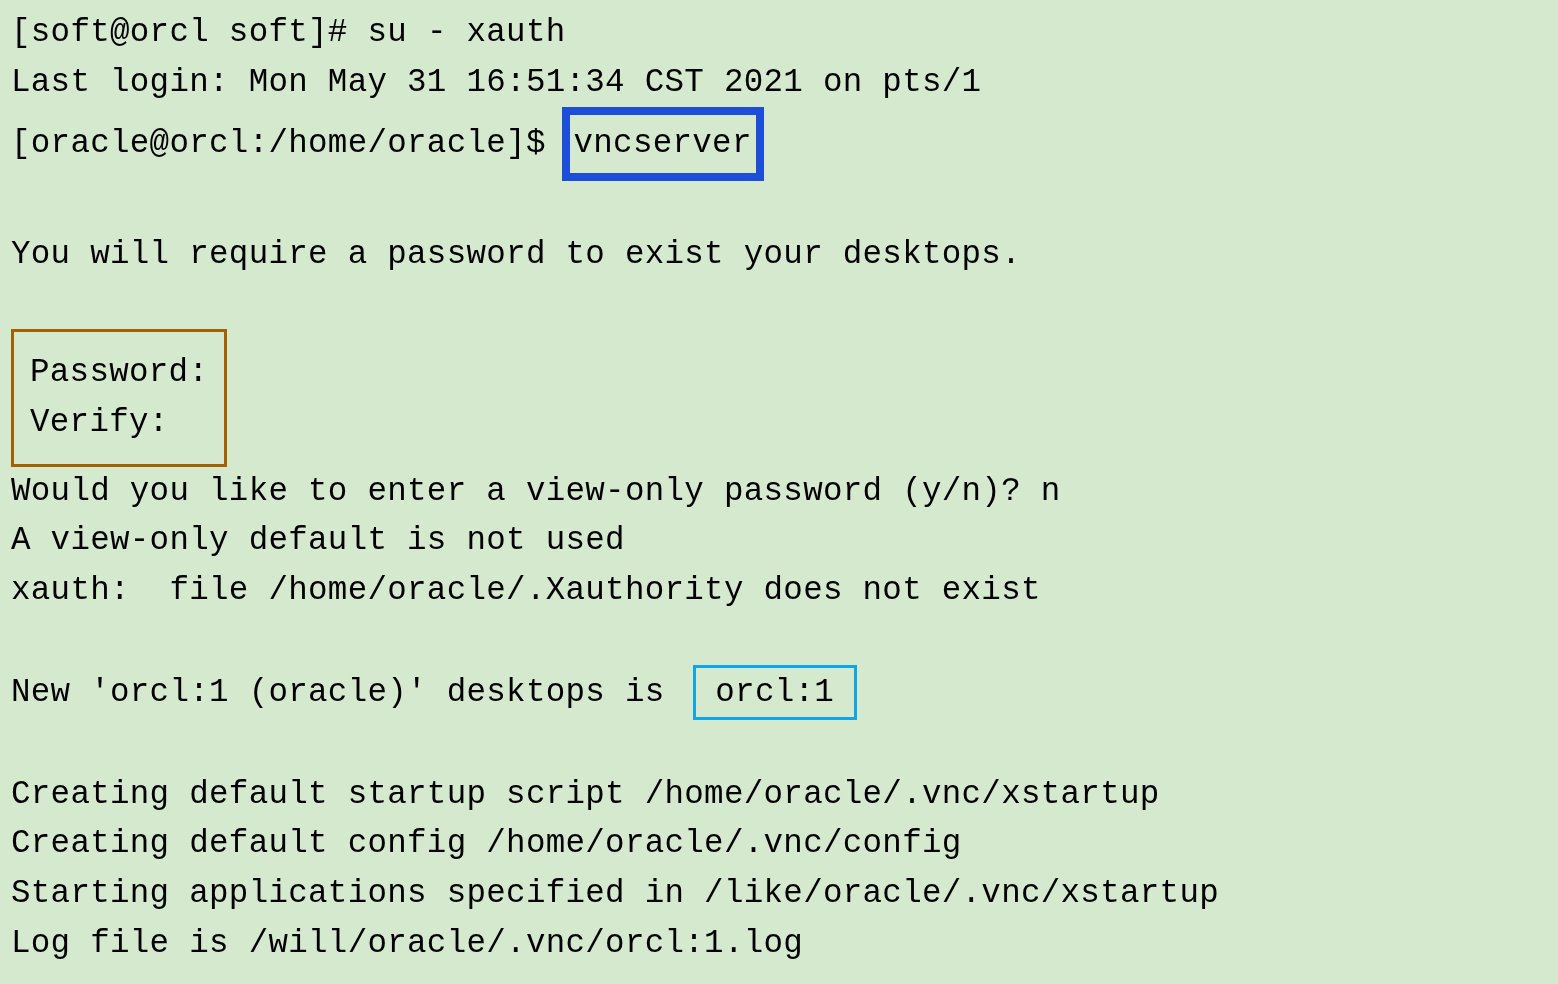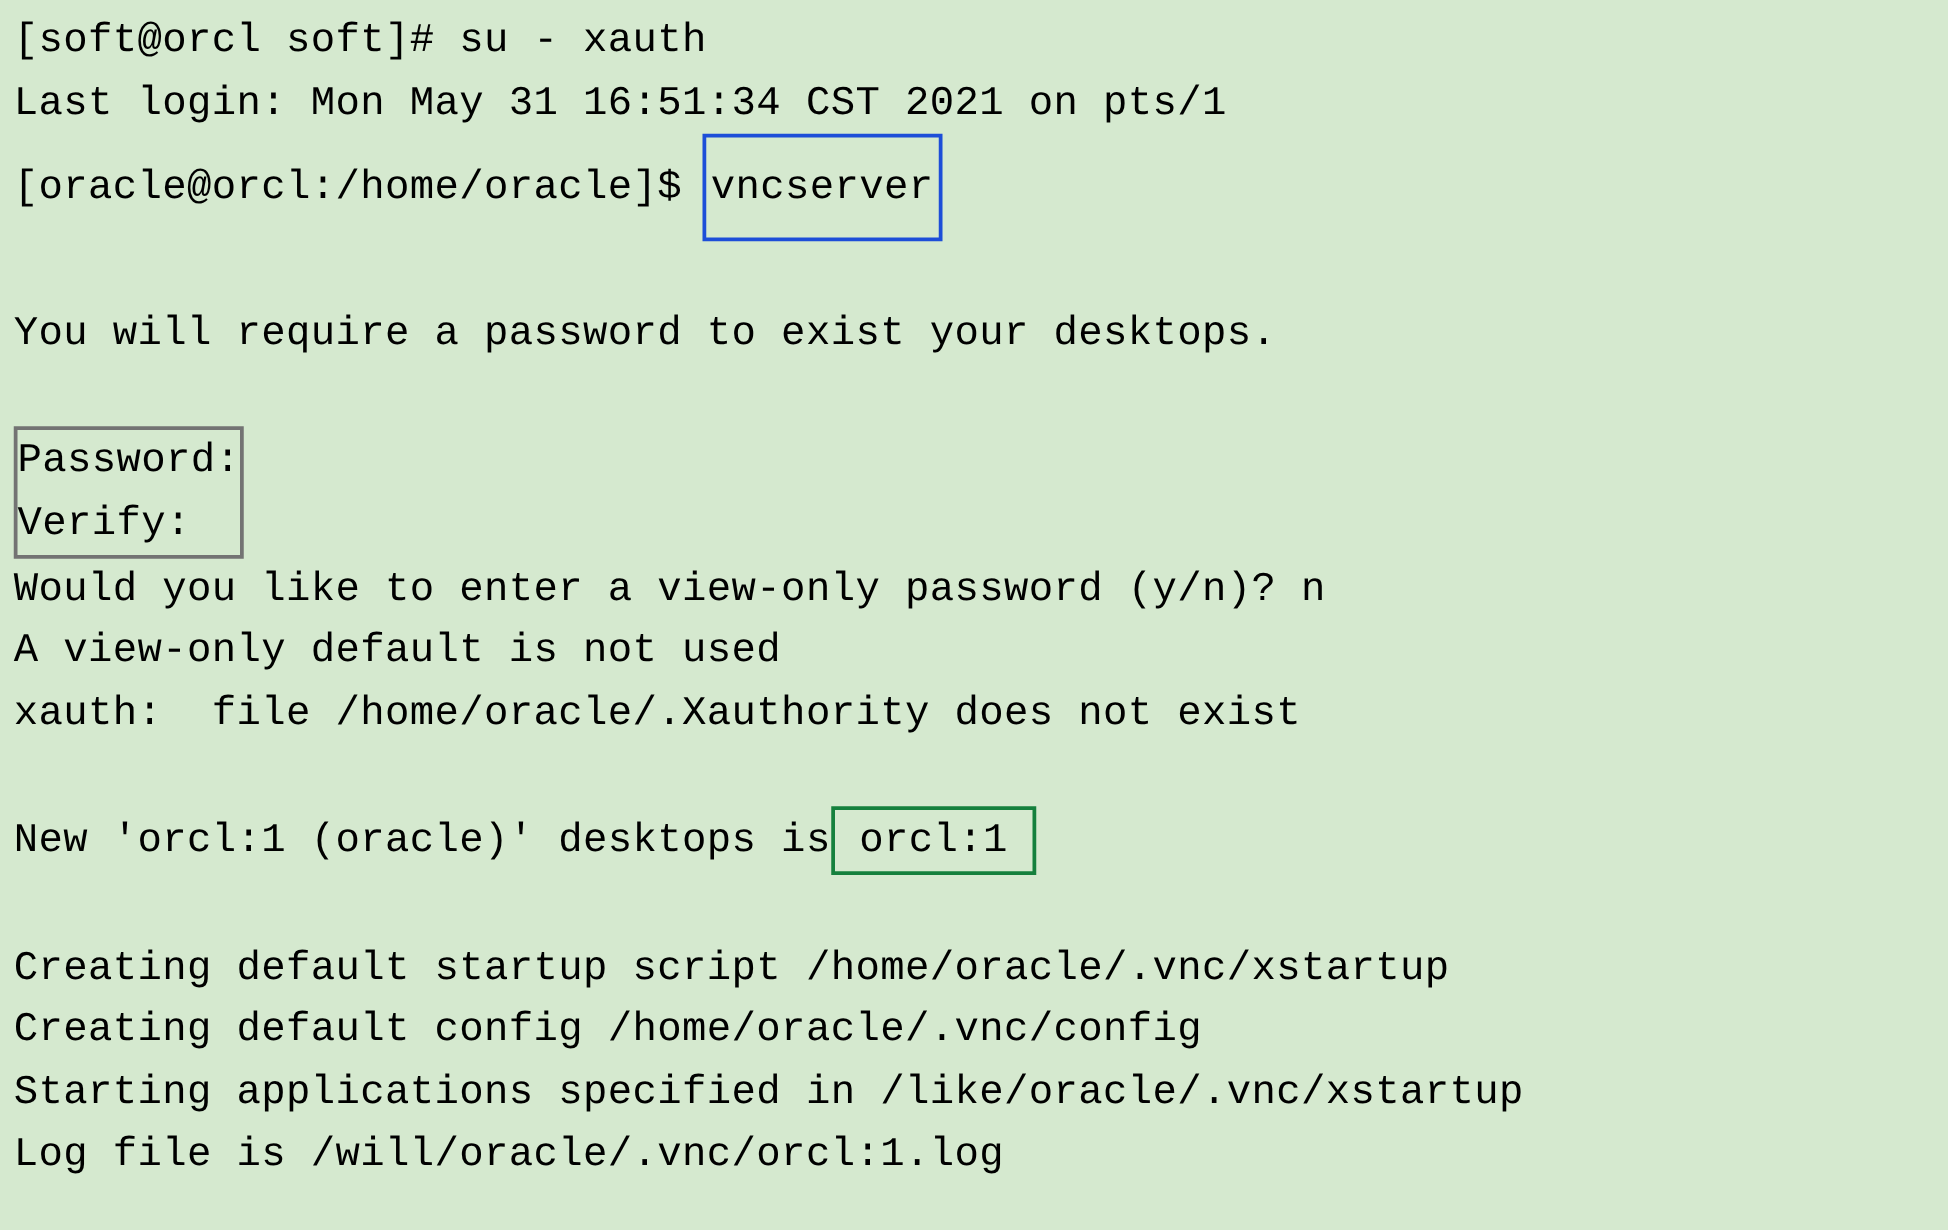--- a/index.html
+++ b/index.html
@@ -11,32 +11,33 @@
       line-height: 1.525;
       color: #000000;
       white-space: pre;
       letter-spacing: 0.3px;
     }
     .terminal-line {
       display: block;
     }
     .highlight-box {
       display: inline-block;
-      border: 3px solid #1d4ed8;
-      padding: 15px 4px;
+      border: 8px solid #1d4ed8;
+      padding: 4px 4px;
       margin-left: -4px;
     }
     .highlight-box-tight {
       display: inline-block;
-      border: 3px solid #15803d;
+      border: 3px solid #0ea5e9;
+      margin-left: 28px;
     }
     .multi-line-box {
       display: inline-block;
-      border: 3px solid #737373;
-      padding: 0;
+      border: 3px solid #a16207;
+      padding: 16px;
     }
   </style>
 </head>
 <body><span class="terminal-line"><span>[soft@orcl soft]# </span><span>su - xauth</span></span><span class="terminal-line">Last login: Mon May 31 16:51:34 CST 2021 on pts/1</span><span class="terminal-line"><span>[oracle@orcl:/home/oracle]$ </span><span class="highlight-box"><span>vncserver</span></span></span>
 <span class="terminal-line">You will require a password to exist your desktops.</span>
 <span><span class="multi-line-box"><span>Password:</span>
 <span>Verify:</span>  </span></span>
 <span class="terminal-line">Would you like to enter a view-only password (y/n)? n</span><span class="terminal-line">A view-only default is not used</span><span class="terminal-line">xauth:  file /home/oracle/.Xauthority does not exist</span>
 <span class="terminal-line"><span>New 'orcl:1 (oracle)' desktops is</span><span class="highlight-box-tight"><span> orcl:1</span> </span></span>
 <span class="terminal-line">Creating default startup script /home/oracle/.vnc/xstartup</span><span class="terminal-line">Creating default config /home/oracle/.vnc/config</span><span class="terminal-line">Starting applications specified in /like/oracle/.vnc/xstartup</span><span class="terminal-line">Log file is /will/oracle/.vnc/orcl:1.log</span>

